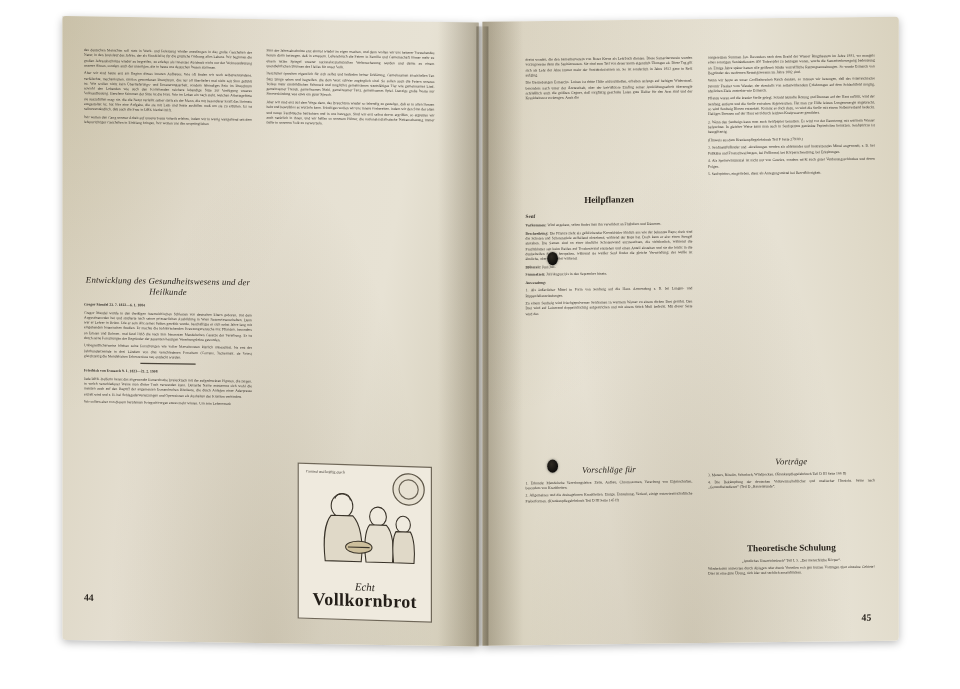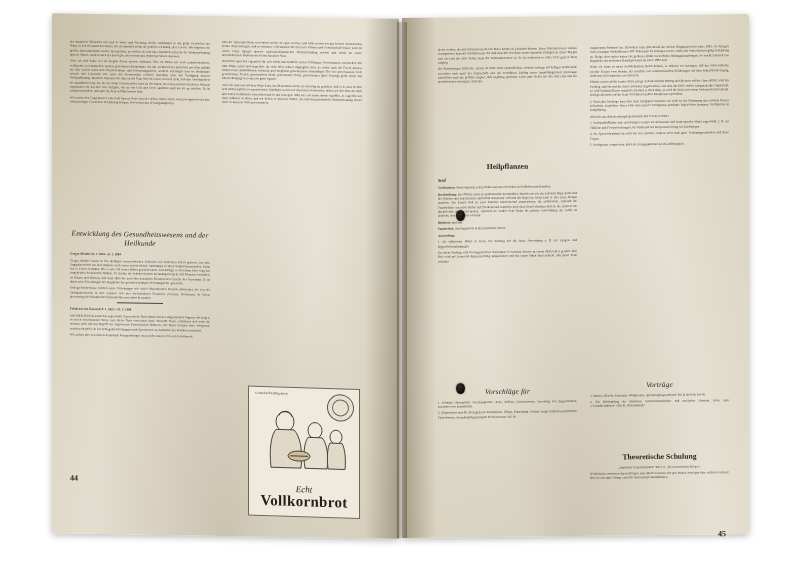--- a/index.html
+++ b/index.html
@@ -286,21 +286,21 @@
               <path d="M33 50 L51 50"></path>
             </g>
           </svg>
           <div class="ad-logo">
             <span class="echt">Echt</span>
             <span class="vollkorn">Vollkornbrot</span>
           </div>
         </div>
       </div>
 
-      <div class="folio" style="left:18px; top:460px; transform:skewY(0.9deg);">44</div>
+      <div class="folio" style="left:18px; top:480px; transform:skewY(0.9deg);">44</div>
 
       <div class="gutter-shadow-l"></div>
     </div>
 
     <div class="page-sheet page-right">
       <div class="edge-tint"></div>
 
       <div class="col micro" style="left:36px; top:30px; width:139px;">
         <p>dreist worden, die den Samariterverein von Roter Kreuz als Lehrbuch dienten. Diese Samariterverein wurden vorzugsweise dann die Sanitätswesen. Sie sind zum Teil von deuer kaum eigentlich Übungen ab. Diese Tag gilt sich als Lehr der Ahre immer mehr der Sanitätskolonnen an. So ist sonderlich in Jahre 1933 ganz in Reiz aufging.</p>
         <p>Die Bestrebungen Esmarchs. Luisen ist dritte Hilfe anzuschließen, erhalten anfangs auf heftigen Widerstand, besonders nach unter der Ärzteschaft, aber der bewußtlose Einflug seiner Ausbildungsarbeit überzeugte schließlich auch die größten Gegner, daß sorgfältig geschulte Laien gute Helfer für den Arzt sind und der Krankheitsnot vorbeugen. Auch die</p>
@@ -349,21 +349,21 @@
       </div>
 
       <div class="col" style="left:188px; top:432px; width:139px;">
         <div class="secthead-b">Theoretische Schulung</div>
         <div class="micro">
           <p style="text-align:center">„Amtliches Unterrichtsbuch“ Teil I, 5. „Der menschliche Körper“.</p>
           <p>Wiederholen antworten durch Ablagen oder durch Vorteilen von gen kurzen Vorträgen über einzelne Gebiete! Dies ist eine gute Übung, sich klar und sachlich auszudrücken.</p>
         </div>
       </div>
 
-      <div class="folio" style="left:316px; top:515px; transform:skewY(-0.7deg);">45</div>
+      <div class="folio" style="left:316px; top:496px; transform:skewY(-0.7deg);">45</div>
 
       <div class="gutter-shadow-r"></div>
     </div>
 
     <div class="spine"></div>
     <div class="hole hole-1"></div>
     <div class="hole hole-2"></div>
   </div>
 </div>
 

